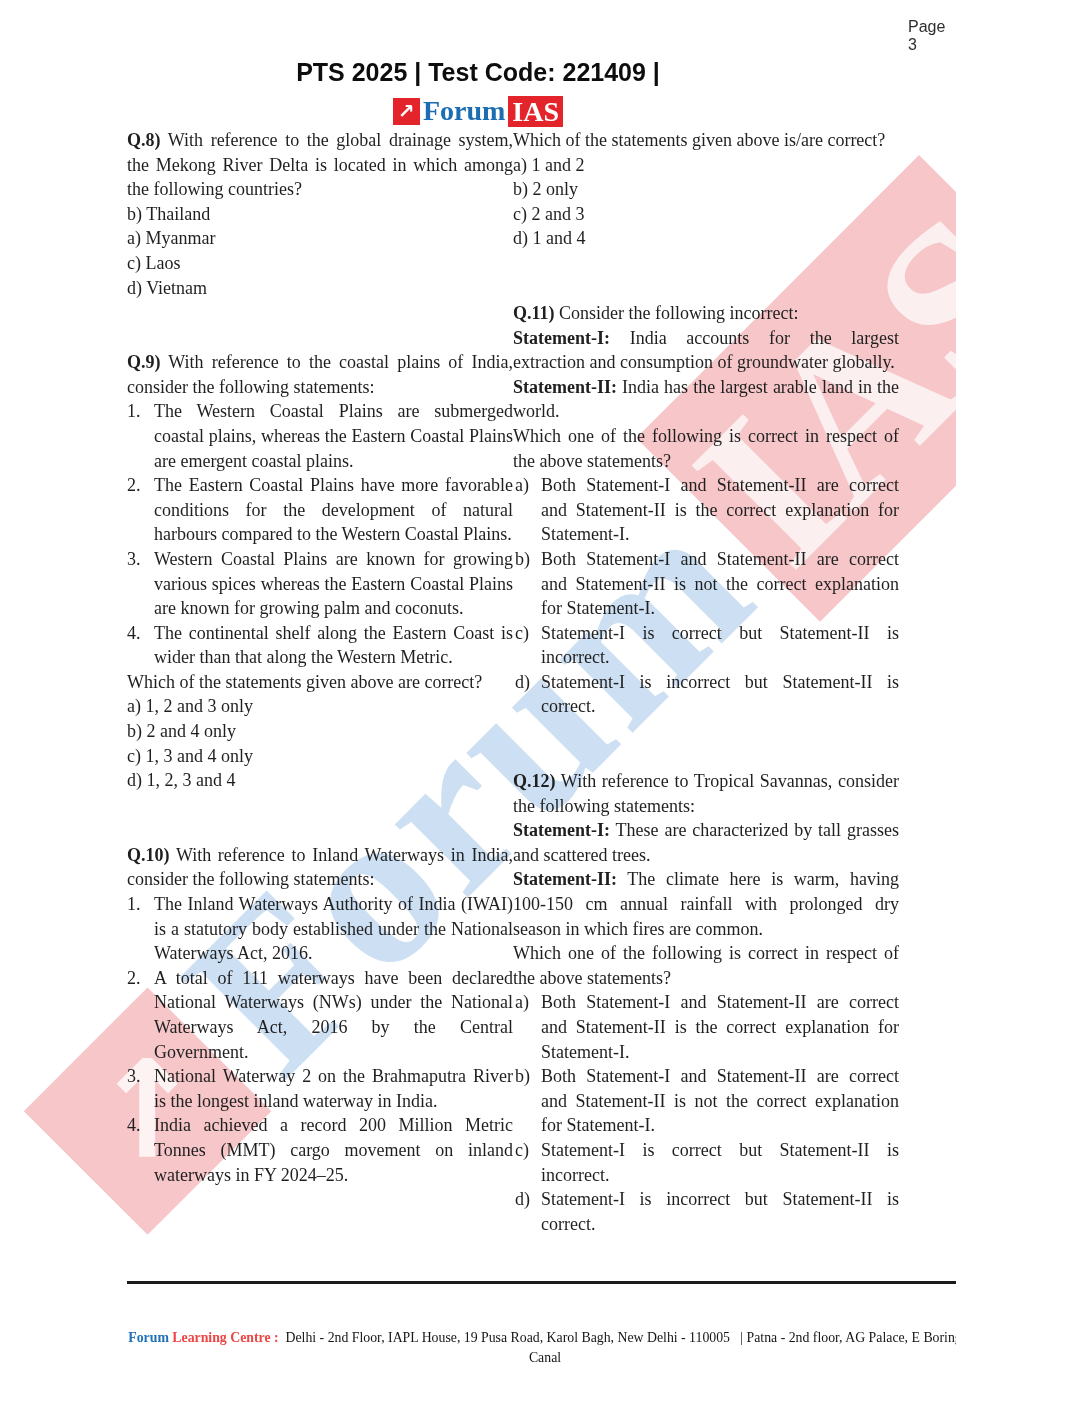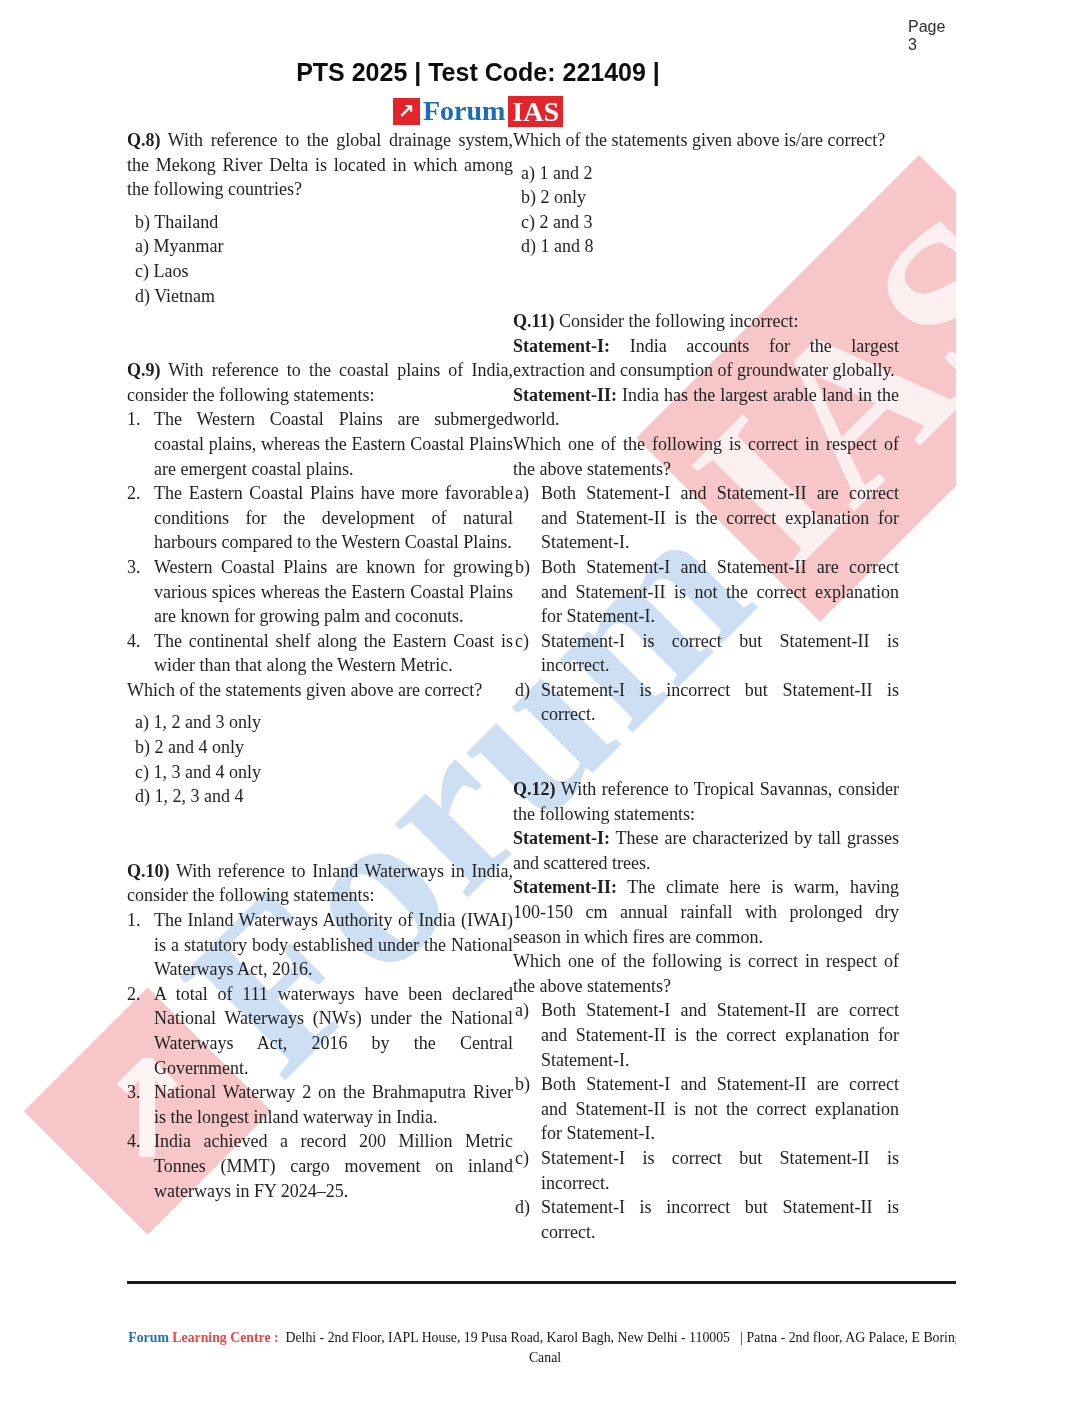--- a/index.html
+++ b/index.html
@@ -28,21 +28,21 @@
   .wm-ias{font-size:225px;color:#fbeff0;background:#f6c6c9;padding:0 12px;line-height:260px;}
   
   .content{position:absolute;top:128px;left:127px;width:836px;display:flex;z-index:1;}
   .col{width:386px;font-size:18px;line-height:24.6px;text-align:justify;}
   .qblock{margin:0 0 50px 0;}
   .qlabel{font-weight:bold;}
   .stmt-label{font-weight:bold;}
   .stmt-list{margin:0;padding:0;list-style:none;}
   .stmt-item{position:relative;padding-left:27px;}
   .stmt-num{position:absolute;left:0;top:0;}
-  .opt-list{margin:8px;padding:0;list-style:none;text-align:left;}
+  .opt-list{margin:0;padding:0;list-style:none;text-align:left;}
   .opt-line{white-space:pre-wrap;}
   .hang-list{margin:0;padding:0;list-style:none;}
   .hang-item{position:relative;padding-left:28px;text-align:justify;}
   .hang-label{position:absolute;left:2px;top:0;}
   p.para{margin:0;}
   
   .footer{position:absolute;top:1281px;left:127px;width:836px;border-top:3px solid #1a1a1a;
         padding-top:5px;text-align:center;font-size:13.8px;line-height:19.5px;z-index:1;
         white-space:pre-wrap;color:#151515;}
   .footer-brand-blue{color:#2170b8;font-weight:bold;}
@@ -116,21 +116,21 @@
     </div>
 
     <div class="col">
 
       <div class="qblock">
         <p class="para">Which of the statements given above is/are correct?</p>
         <div class="opt-list">
           <div class="opt-line"><span>a)</span><span> 1 and 2</span></div>
           <div class="opt-line"><span>b)</span><span> 2 only</span></div>
           <div class="opt-line"><span>c)</span><span> 2 and 3</span></div>
-          <div class="opt-line"><span>d)</span><span> 1 and 8</span></div>
+          <div class="opt-line"><span>d)</span><span> 1 and 4</span></div>
         </div>
       </div>
 
       <div class="qblock">
         <p class="para"><span class="qlabel">Q.11)</span><span> Consider the following incorrect:</span></p>
         <p class="para"><span class="stmt-label">Statement-I:</span><span> India accounts for the largest extraction and consumption of groundwater globally.</span></p>
         <p class="para"><span class="stmt-label">Statement-II:</span><span> India has the largest arable land in the world.</span></p>
         <p class="para">Which one of the following is correct in respect of the above statements?</p>
         <ul class="hang-list">
           <li class="hang-item"><span class="hang-label">a)</span><span>Both Statement-I and Statement-II are correct and Statement-II is the correct explanation for Statement-I.</span></li>

